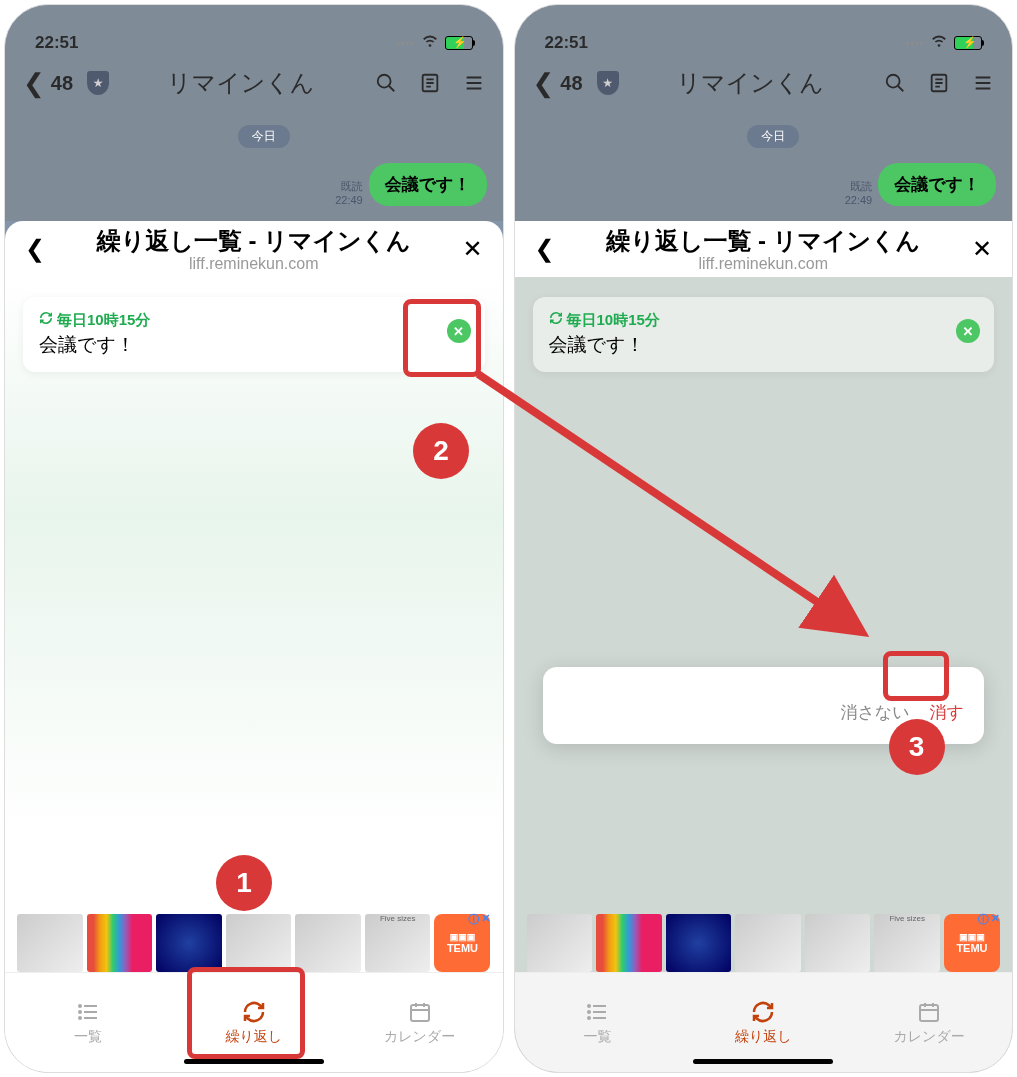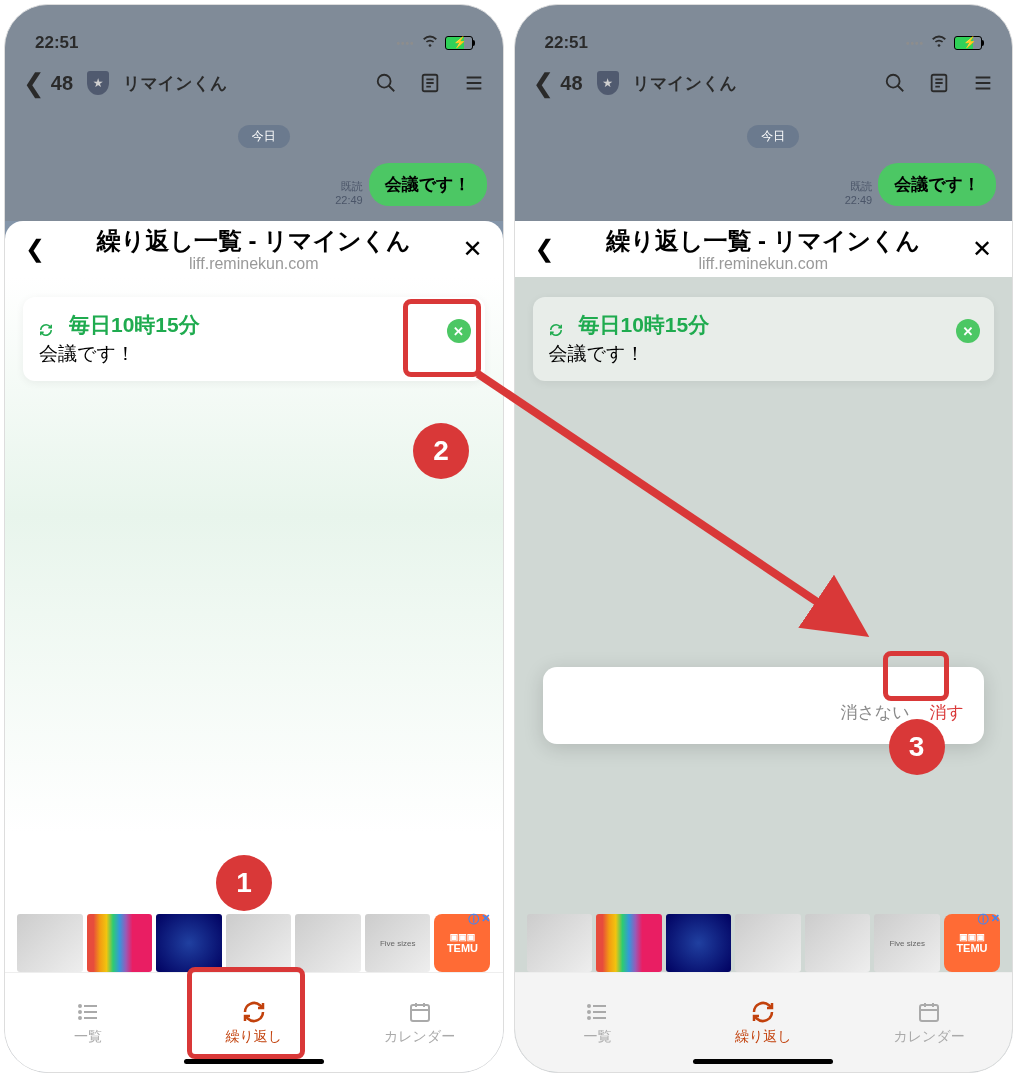--- a/index.html
+++ b/index.html
@@ -11,49 +11,49 @@
   .status-right { display: flex; align-items: center; gap: 6px; }
   .dots { font-size: 10px; color: #999; letter-spacing: 1px; }
   .wifi-icon svg { width: 18px; height: 14px; }
   .battery { width: 28px; height: 14px; border: 1px solid #000; border-radius: 3px; position: relative; background: linear-gradient(to right, #30d158 0%, #30d158 70%, transparent 70%); }
   .battery::after { content: ""; position: absolute; right: -3px; top: 3px; width: 2px; height: 6px; background: #000; border-radius: 0 2px 2px 0; }
   .battery-bolt { position: absolute; left: 8px; top: -1px; font-size: 11px; color: #000; }
   .line-header { height: 60px; display: flex; align-items: center; padding: 0 18px; gap: 14px; }
   .back-chevron { font-size: 26px; font-weight: 300; color: #000; display:flex; align-items:center; }
   .back-count { font-size: 20px; font-weight: 700; margin-left:-8px; }
   .shield { width: 22px; height: 24px; background: #3b4a6b; border-radius: 3px 3px 50% 50%; display:flex; align-items:center; justify-content:center; color:#fff; font-size:12px; }
-  .chat-title { font-size: 17px; font-weight: 700; flex: 1; }
+  .chat-title { font-size: 24px; font-weight: 400; flex: 1; margin-left: 44px; }
   .header-icons { display: flex; gap: 22px; font-size: 22px; }
   .header-icons span { display:flex; align-items:center; }
   .chat-bg { height: 108px; position: relative; margin-left: 20px; }
   .date-pill { position: absolute; left: 50%; top: 12px; transform: translateX(-50%); background: #6b7a8e; color: #fff; font-size: 12px; padding: 3px 14px; border-radius: 12px; }
   .msg-row { position: absolute; right: 16px; top: 50px; display: flex; align-items: flex-end; gap: 6px; }
   .msg-meta { text-align: right; font-size: 11px; color: #4a5568; }
   .msg-bubble { background: #4cc764; color: #000; font-size: 17px; font-weight: 600; padding: 10px 16px; border-radius: 20px; }
   .liff-sheet { position: absolute; left: 0; right: 0; top: 216px; bottom: 0; background: #fff; border-radius: 18px 18px 0 0; display: flex; flex-direction: column; }
   .liff-header { height: 56px; display: flex; align-items: center; justify-content: space-between; padding: 0 20px; }
   .liff-header-center { text-align: center; flex: 1; }
   .liff-title { font-size: 24px; font-weight: 700; }
   .liff-url { font-size: 16px; color: #999; margin-top: -2px; }
   .liff-back, .liff-close { font-size: 24px; width: 30px; }
   .liff-close { text-align: right; font-weight: 300; }
   .liff-area { flex: 1; background: linear-gradient(180deg, #fff 0%, #e8f5ec 30%, #fff 70%); position: relative; }
   .reminder-card { margin: 20px 18px; background: #fff; border-radius: 12px; padding: 14px 16px; box-shadow: 0 2px 8px rgba(0,0,0,0.06); position: relative; }
-  .reminder-sched { color: #1fab4f; font-size: 21px; font-weight: 700; display: flex; align-items: center; gap: 16px; }
+  .reminder-sched { color: #1fab4f; font-size: 15px; font-weight: 700; display: flex; gap: 4px; }
   .refresh-mini { display: inline-block; width: 14px; height: 14px; }
   .refresh-mini svg { width:14px; height:14px; stroke:#1fab4f; }
   .reminder-text { font-size: 19px; margin-top: 2px; }
   .card-x { position: absolute; right: 14px; top: 22px; width: 24px; height: 24px; background: #4cc764; border-radius: 50%; display: flex; align-items: center; justify-content: center; color: #fff; font-size: 13px; font-weight: 700; }
   .confirm-box { position: absolute; left: 28px; right: 28px; top: 390px; background: #fff; border-radius: 14px; padding: 20px; box-shadow: 0 4px 20px rgba(0,0,0,0.15); }
   .confirm-msg { font-size: 17px; text-align: left; }
   .confirm-actions { display: flex; justify-content: flex-end; gap: 20px; margin-top: 14px; font-size: 17px; }
   .btn-cancel { color: #888; }
   .btn-delete { color: #d93838; font-weight: 500; }
   .ad-strip { position: absolute; bottom: 100px; left: 12px; right: 12px; height: 58px; display: flex; gap: 4px; }
-  .ad-box { flex: 1; background: linear-gradient(135deg,#ccc,#eee); border-radius: 3px; font-size: 8px; display:flex; align-items:center; justify-content:center; color:#666; overflow:hidden; }
+  .ad-box { flex: 1; background: linear-gradient(135deg,#ccc,#eee); border-radius: 3px; font-size: 8px; display:flex; justify-content:center; color:#666; overflow:hidden; }
   .ad-box.clock { background: radial-gradient(circle,#2040a0,#000060); }
   .ad-box.pens { background: linear-gradient(90deg,#e74c3c 10%,#f39c12 20%,#f1c40f 30%,#2ecc71 40%,#3498db 50%,#9b59b6 60%,#e91e63 70%); }
   .ad-temu { width: 56px; background: #ff6b35; border-radius: 8px; display: flex; flex-direction:column; align-items: center; justify-content: center; color: #fff; font-size: 11px; font-weight: 700; position: relative; }
   .ad-temu-top { position:absolute; top:-2px; right:0; font-size:11px; display:flex; gap:2px; }
   .ad-i { color:#4285f4; font-weight:700; }
   .ad-x { color:#4285f4; font-weight:700; }
   .bottom-nav { position: absolute; bottom: 0; left: 0; right: 0; height: 100px; background: #fff; border-top: 1px solid #eee; display: flex; }
   .nav-item { flex: 1; display: flex; flex-direction: column; align-items: center; justify-content: center; gap: 4px; color: #aaa; font-size: 14px; }
   .nav-item.active { color: #c2410c; }
   .nav-icon { width: 28px; height: 24px; display:flex; align-items:center; justify-content:center; }

